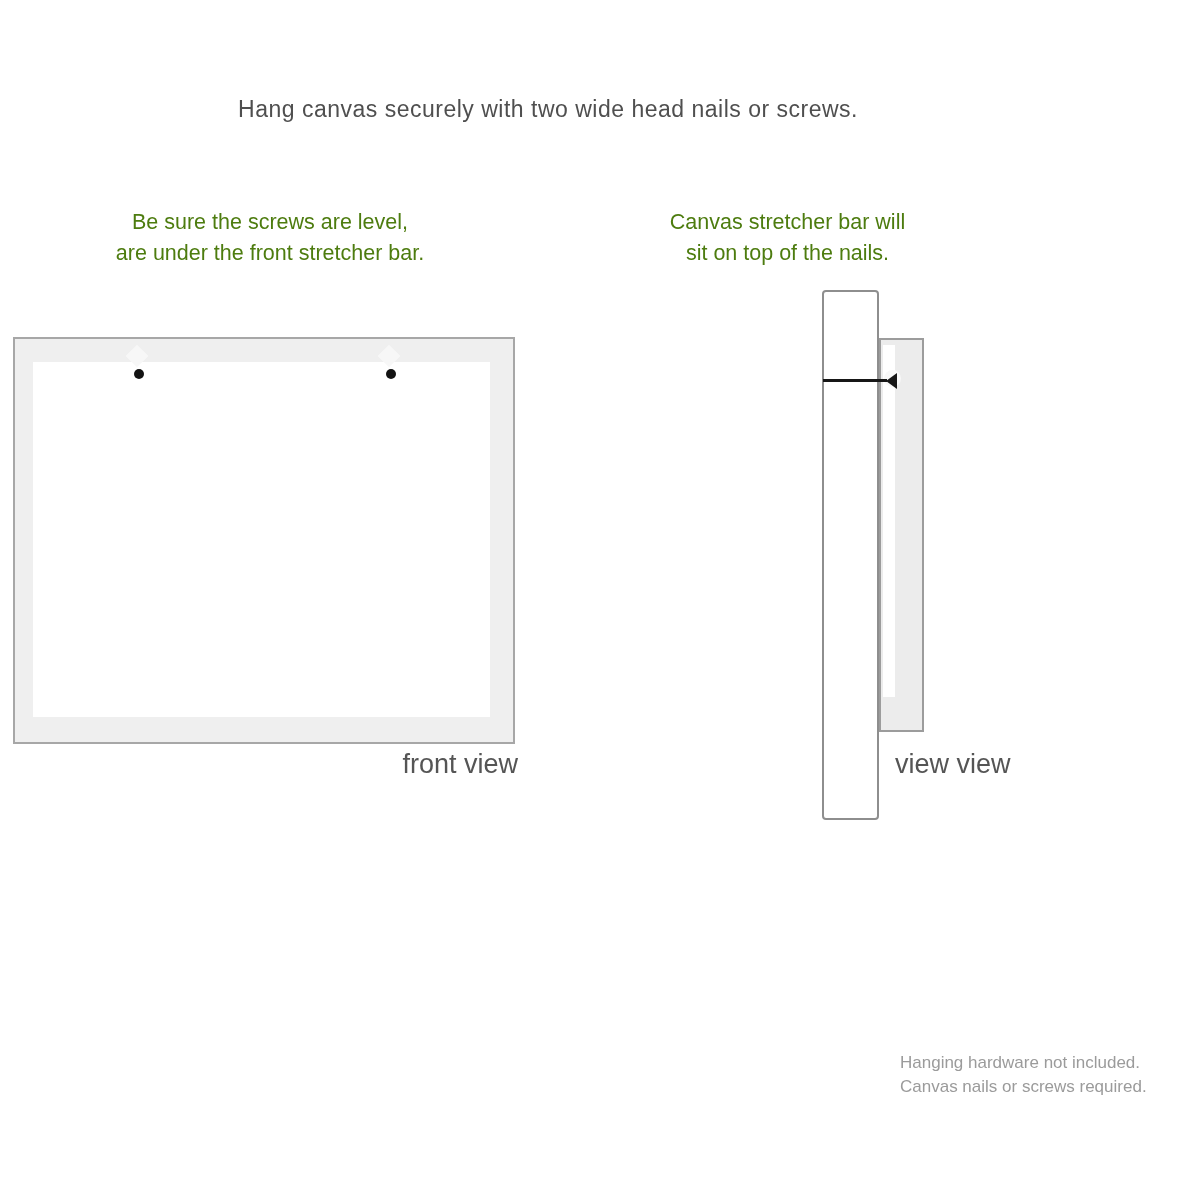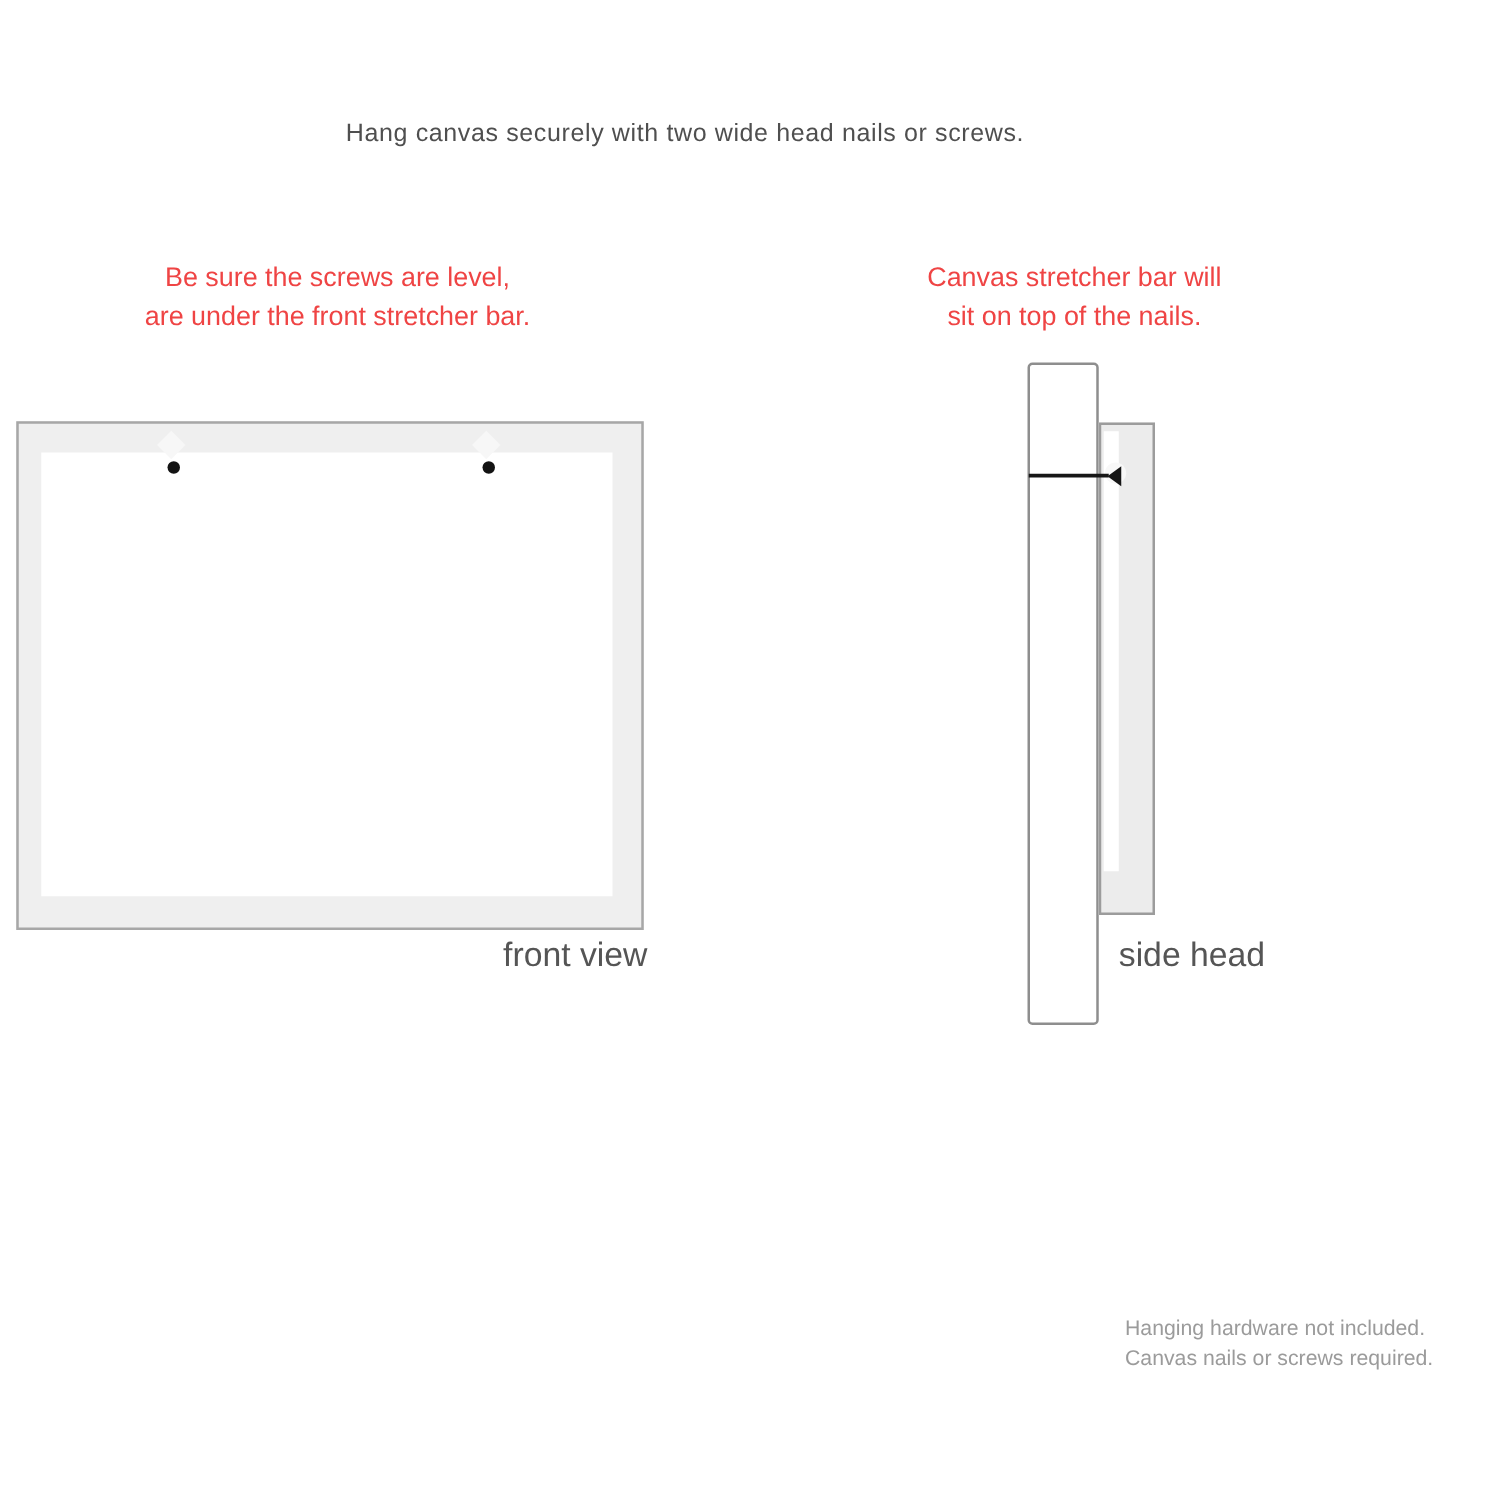--- a/index.html
+++ b/index.html
@@ -15,33 +15,33 @@
     overflow: hidden;
     font-family: "Liberation Sans", "DejaVu Sans", sans-serif;
   }
   .abs { position: absolute; }
 
   .title {
     top: 96px;
     left: 0;
     width: 1096px;
     text-align: center;
-    font-size: 20px;
+    font-size: 23px;
     letter-spacing: 0.5px;
     color: #4f4f4f;
   }
 
   .para {
     font-size: 21.5px;
     line-height: 31px;
-    color: #ef4444;
+    color: #4d7c0f;
     text-align: center;
   }
   .para-left  { top: 207px; left: 15px;  width: 510px; }
-  .para-right { top: 207px; left: 712px; width: 295px; }
+  .para-right { top: 207px; left: 640px; width: 295px; }
 
   
   .front-frame {
     left: 13px;
     top: 337px;
     width: 502px;
     height: 407px;
     box-sizing: border-box;
     background: #efefef;
     border: 2px solid #a7a7a7;
@@ -181,20 +181,20 @@
   </div>
   <div class="abs view-label front-label">front view</div>
 
   <div class="abs wall-bar"></div>
   <div class="abs canvas-side">
     <div class="canvas-side-strip"></div>
   </div>
   <div class="abs nail-notch-side"></div>
   <div class="abs nail-shaft"></div>
   <div class="abs nail-head"></div>
-  <div class="abs view-label side-label">side head</div>
+  <div class="abs view-label side-label">view view</div>
 
   <div class="abs disclaimer">
     <div>Hanging hardware not included.</div>
     <div>Canvas nails or screws required.</div>
   </div>
 
 </div>
 
 </body></html>

